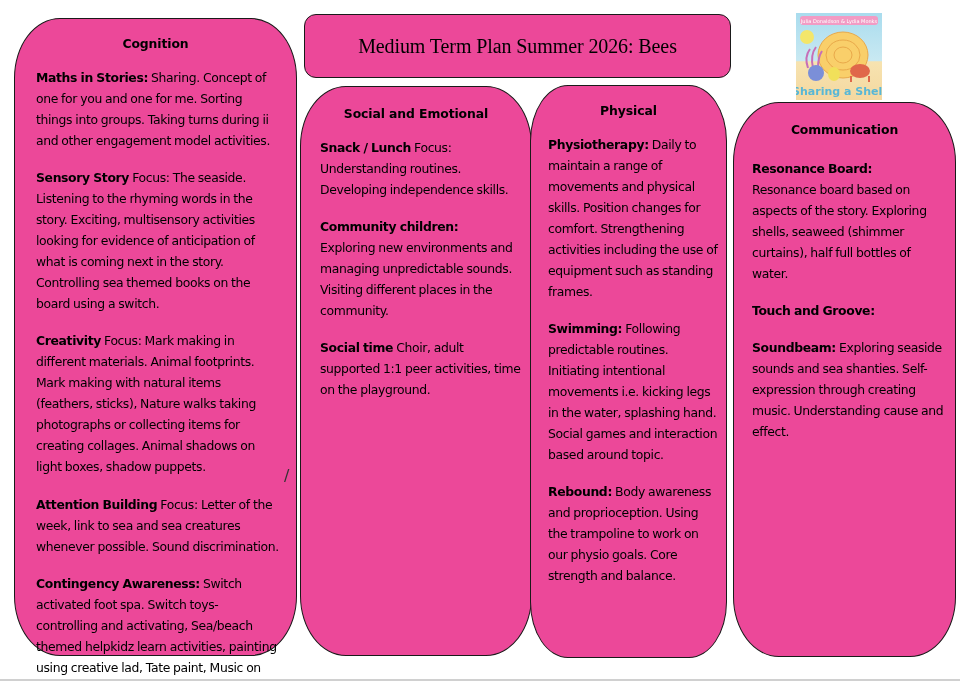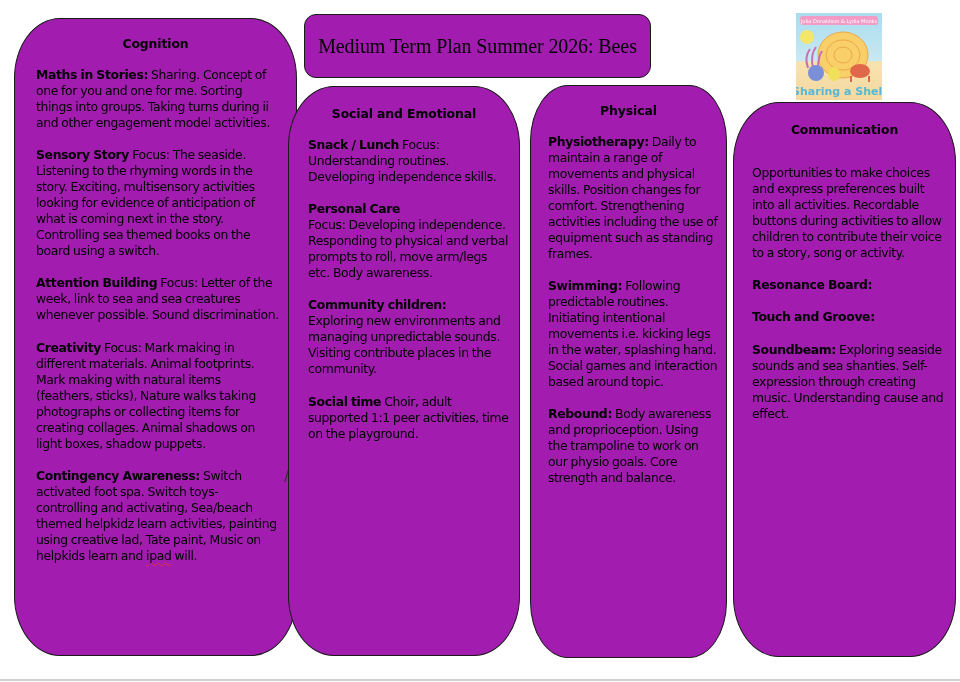--- a/index.html
+++ b/index.html
@@ -12,63 +12,63 @@
     }
     body {
       position: relative;
       font-family: "DejaVu Sans", sans-serif;
       color: #000;
     }
     .box {
       position: absolute;
       box-sizing: border-box;
       border: 1.3px solid #1a1a1a;
-      background: #a21caf;
+      background: #ec4899;
     }
     .panel {
       border-radius: 46px / 60px;
       padding-top: 17px;
     }
     .panel-title {
       font-family: "DejaVu Sans", sans-serif;
       font-weight: bold;
       font-size: 12.4px;
       text-align: center;
       margin: 0 0 16px 0;
       letter-spacing: -0.1px;
     }
     .section {
       font-size: 12.4px;
-      line-height: 16px;
+      line-height: 21px;
       margin: 0 0 16.2px 0;
       letter-spacing: -0.35px;
       word-spacing: -0.5px;
     }
     .section b {
       font-weight: bold;
     }
     .section .block-body {
       display: block;
     }
     #cognition { left: 14px; top: 18px; width: 283px; height: 638px; }
     #cognition .section { padding-left: 21px; padding-right: 16px; }
 
-    #social { left: 288px; top: 86px; width: 232px; height: 570px; }
+    #social { left: 300px; top: 86px; width: 232px; height: 570px; }
     #social .panel-title { margin-top: 2px; }
     #social .section { padding-left: 19px; padding-right: 10px; }
 
     #physical { left: 530px; top: 85px; width: 197px; height: 573px; border-radius: 38px / 56px; }
     #physical .section { padding-left: 17px; padding-right: 6px; }
 
     #communication { left: 733px; top: 102px; width: 223px; height: 555px; }
-    #communication .panel-title { margin-top: 2px; margin-bottom: 28px; }
+    #communication .panel-title { margin-top: 2px; margin-bottom: 21px; }
     #communication .section { padding-left: 18px; padding-right: 8px; }
 
     #title-box {
-      left: 304px; top: 14px; width: 347px; height: 64px;
+      left: 304px; top: 14px; width: 427px; height: 64px;
       border-radius: 12px;
       display: flex; align-items: center; justify-content: center;
     }
     #title-box span {
       font-family: "Liberation Serif", serif;
       font-size: 20px;
       letter-spacing: -0.1px;
     }
 
     #book-cover {
@@ -96,36 +96,35 @@
       text-underline-offset: 2px;
     }
   </style>
 </head>
 <body>
 
 <div class="box panel" id="cognition">
   <div class="panel-title">Cognition</div>
   <div class="section"><b>Maths in Stories:</b><span> Sharing. Concept of one for you and one for me. Sorting things into groups. Taking turns during ii and other engagement model activities.</span></div>
   <div class="section"><b>Sensory Story</b><span> Focus: The seaside. Listening to the rhyming words in the story. Exciting, multisensory activities looking for evidence of anticipation of what is coming next in the story. Controlling sea themed books on the board using a switch.</span></div>
+  <div class="section"><b>Creativity</b><span> Focus: Mark making in different materials. Animal footprints. Mark making with natural items (feathers, sticks), Nature walks taking photographs or collecting items for creating collages. Animal shadows on light boxes, shadow puppets.</span></div>
   <div class="section"><b>Attention Building</b><span> Focus: Letter of the week, link to sea and sea creatures whenever possible. Sound discrimination.</span></div>
-  <div class="section"><b>Creativity</b><span> Focus: Mark making in different materials. Animal footprints. Mark making with natural items (feathers, sticks), Nature walks taking photographs or collecting items for creating collages. Animal shadows on light boxes, shadow puppets.</span></div>
   <div class="section"><b>Contingency Awareness:</b><span> Switch activated foot spa. Switch toys-controlling and activating, Sea/beach themed helpkidz learn activities, painting using creative lad, Tate paint, Music on helpkids learn and </span><span class="spell-error">ipad</span><span> will.</span></div>
 </div>
 
 <div id="stray-mark">/</div>
 
 <div class="box" id="title-box">
   <span>Medium Term Plan Summer 2026: Bees</span>
 </div>
 
 <div class="box panel" id="social">
   <div class="panel-title">Social and Emotional</div>
   <div class="section"><b>Snack / Lunch</b><span> Focus: Understanding routines. Developing independence skills.</span></div>
-  <div class="section"><b>Personal Care</b><span class="block-body">Focus: Developing independence. Responding to physical and verbal prompts to roll, move arm/legs etc. Body awareness.</span></div>
-  <div class="section"><b>Community children:</b><span class="block-body">Exploring new environments and managing unpredictable sounds. Visiting contribute places in the community.</span></div>
+  <div class="section"><b>Community children:</b><span class="block-body">Exploring new environments and managing unpredictable sounds. Visiting different places in the community.</span></div>
   <div class="section"><b>Social time</b><span> Choir, adult supported 1:1 peer activities, time on the playground.</span></div>
 </div>
 
 <div class="box panel" id="physical">
   <div class="panel-title">Physical</div>
   <div class="section"><b>Physiotherapy:</b><span> Daily to maintain a range of movements and physical skills. Position changes for comfort. Strengthening activities including the use of equipment such as standing frames.</span></div>
   <div class="section"><b>Swimming:</b><span> Following predictable routines. Initiating intentional movements i.e. kicking legs in the water, splashing hand. Social games and interaction based around topic.</span></div>
   <div class="section"><b>Rebound:</b><span> Body awareness and proprioception. Using the trampoline to work on our physio goals. Core strength and balance.</span></div>
 </div>
 
@@ -159,19 +158,18 @@
       <ellipse cx="64" cy="58" rx="10" ry="7"></ellipse>
       <rect x="54" y="63" width="2" height="6"></rect>
       <rect x="72" y="63" width="2" height="6"></rect>
     </g>
     <text x="43" y="82" font-size="11" text-anchor="middle" fill="#58b7d6" font-family="DejaVu Sans, sans-serif" font-weight="bold">Sharing a Shell</text>
   </svg>
 </div>
 
 <div class="box panel" id="communication">
   <div class="panel-title">Communication</div>
-  <div class="section"><span>Opportunities to make choices and express preferences built into all activities. Recordable buttons during activities to allow children to contribute their voice to a story, song or activity.</span></div>
-  <div class="section"><b>Resonance Board:</b></div>
+  <div class="section"><b>Resonance Board:</b><span class="block-body">Resonance board based on aspects of the story. Exploring shells, seaweed (shimmer curtains), half full bottles of water.</span></div>
   <div class="section"><b>Touch and Groove:</b></div>
   <div class="section"><b>Soundbeam:</b><span> Exploring seaside sounds and sea shanties. Self-expression through creating music. Understanding cause and effect.</span></div>
 </div>
 
 <div id="bottom-rule"></div>
 
 </body></html>

